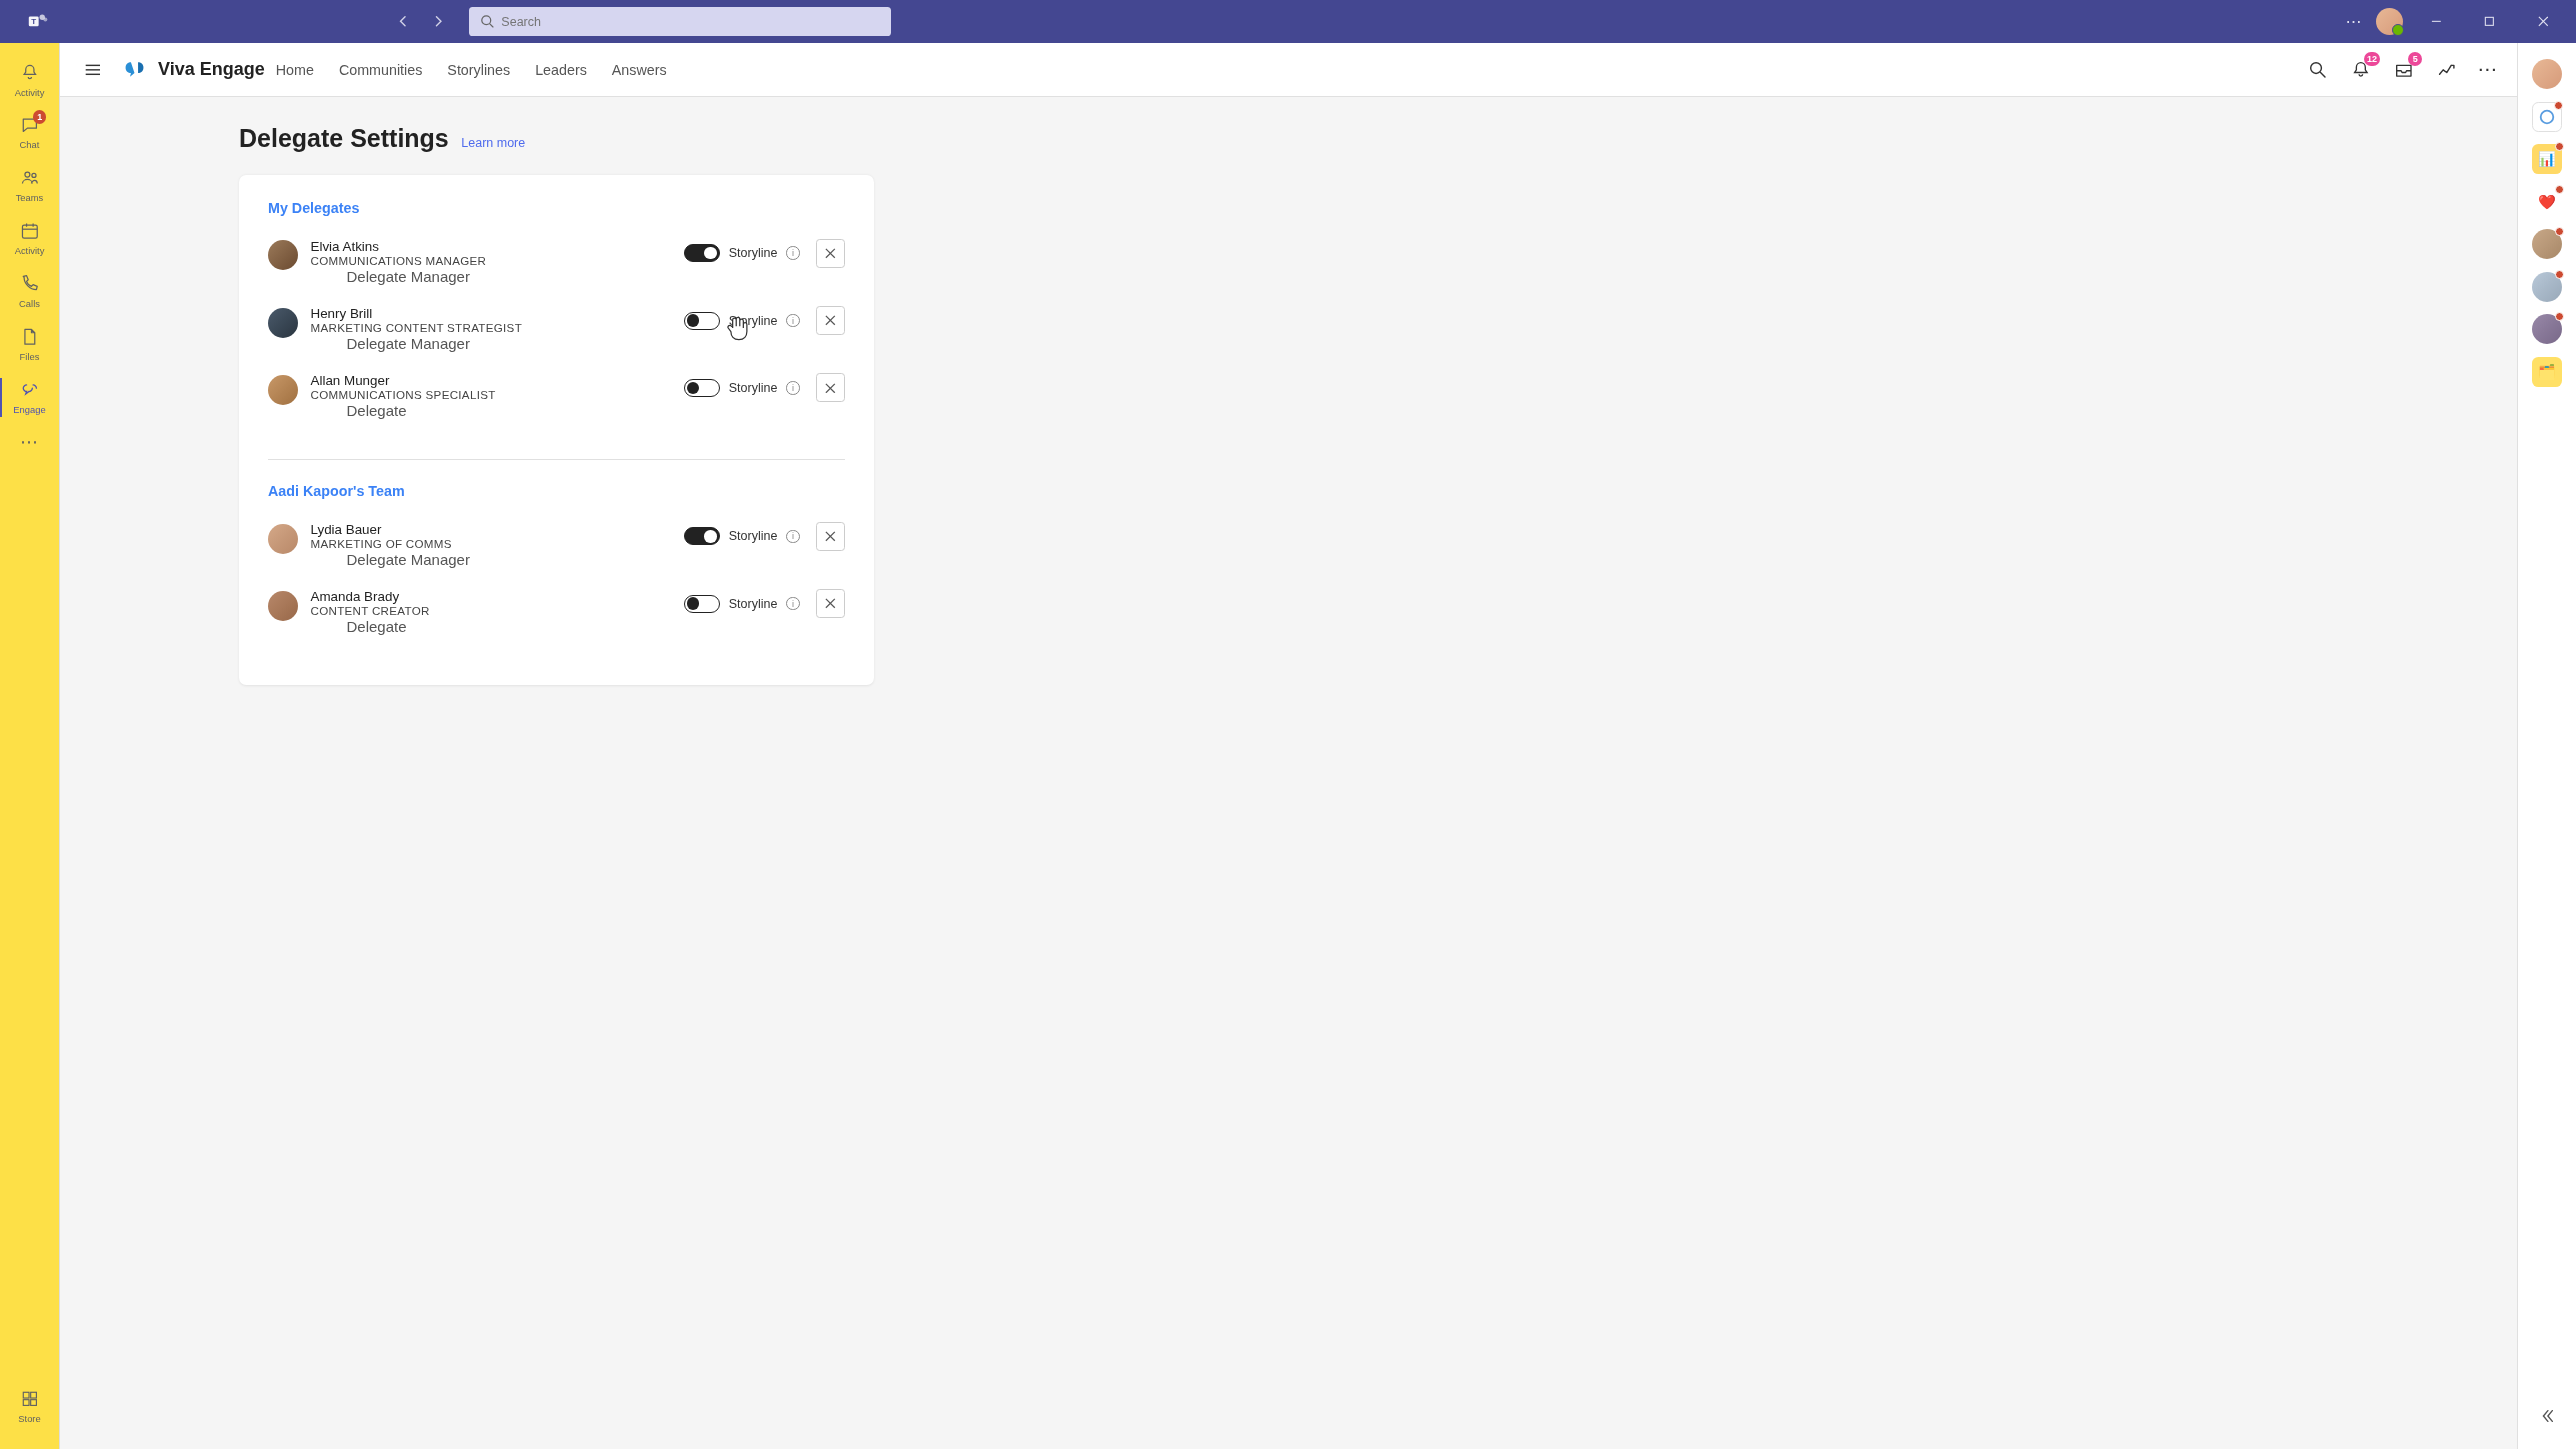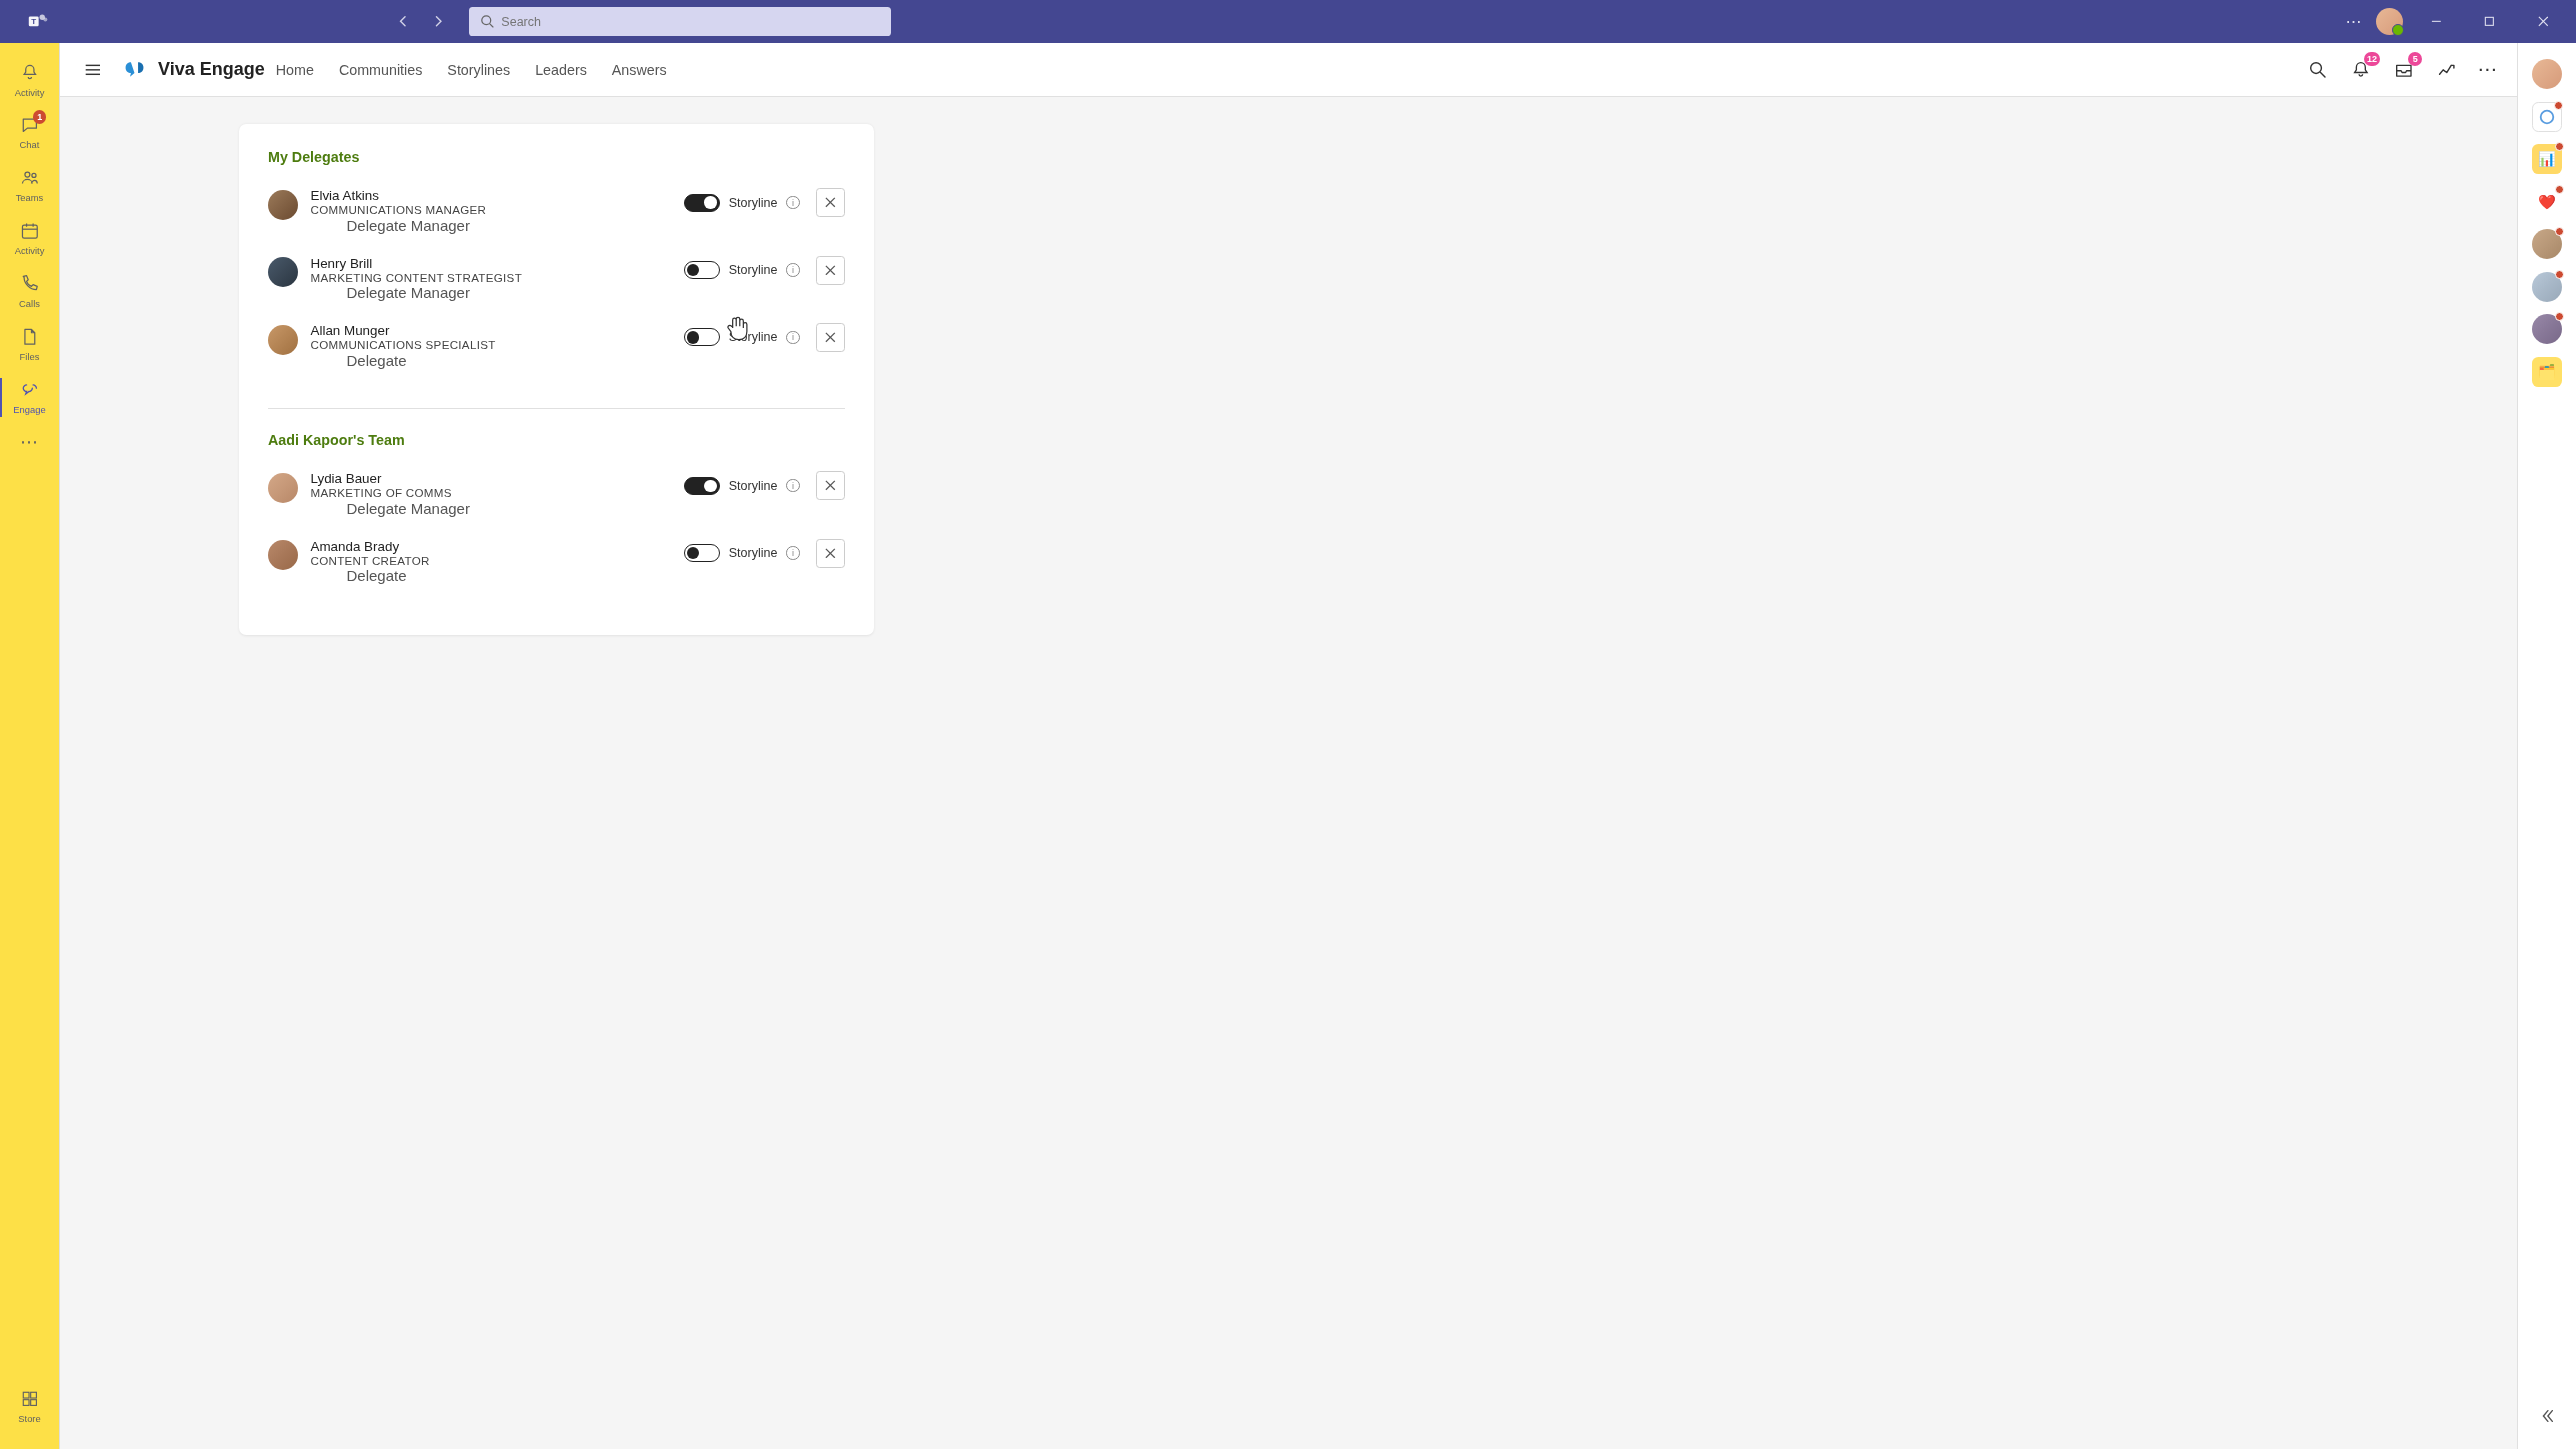--- a/index.html
+++ b/index.html
@@ -59,21 +59,21 @@
 .header-right .dots { font-size:19.7px; letter-spacing:1.8px; cursor:pointer; }
 
 
 .main-area { flex:1; background:#f5f5f5; position:relative; overflow:hidden; }
 .content-wrap { padding: 27px 0 0 179px; }
 .page-title-row { display:flex; align-items:baseline; gap:12.5px; margin-bottom:21.5px; }
 .page-title { font-size:25px; font-weight:700; color:#222; }
 .learn-more { font-size:12.5px; color:#4f6bed; cursor:pointer; }
 
 .card { width:635px; background:#fff; border-radius:7.2px; box-shadow:0 0.9px 2.7px rgba(0,0,0,0.08); padding:25px 29px 36px; }
-.section-title { font-size:14.3px; font-weight:700; color:#4d7c0f; margin-bottom:16px; }
+.section-title { font-size:14.3px; font-weight:700; color:#3b82f6; margin-bottom:16px; }
 
 .delegate-row { display:flex; align-items:flex-start; padding:7.2px 0 14.3px; }
 .avatar { width:30px; height:30px; border-radius:50%; flex-shrink:0; margin-top:1.8px; }
 .avatar.a1 { background: linear-gradient(135deg,#9b7a5a,#6b4a30); }
 .avatar.a2 { background: linear-gradient(135deg,#4a5a6b,#2a3540); }
 .avatar.a3 { background: linear-gradient(135deg,#c89868,#a07040); }
 .avatar.a4 { background: linear-gradient(135deg,#d4a888,#b88868); }
 .avatar.a5 { background: linear-gradient(135deg,#b8886a,#986848); }
 .person-info { margin-left:12.5px; flex:1; }
 .person-name { font-size:13.4px; color:#222; }
@@ -286,20 +286,24 @@
             <svg width="19.7" height="19.7" viewBox="0 0 22 22">
               <path d="M4 16l4-5 4 3 5-8M17 6h3v3" stroke="#333" stroke-width="1.6" fill="none" stroke-linecap="round" stroke-linejoin="round"></path>
             </svg>
           </div>
         <div class="dots">⋯</div>
       </div>
     </div>
 
     <div class="main-area">
       <div class="content-wrap">
+        <div class="page-title-row">
+          <div class="page-title">Delegate Settings</div>
+          <div class="learn-more">Learn more</div>
+        </div>
 
         <div class="card">
           <div class="section-title">My Delegates</div>
 
           <div class="delegate-row">
             <div class="avatar a1"></div>
             <div class="person-info">
               <div class="person-name">Elvia Atkins</div>
               <div class="person-title">COMMUNICATIONS MANAGER</div>
               <div class="person-role">Delegate Manager</div>

